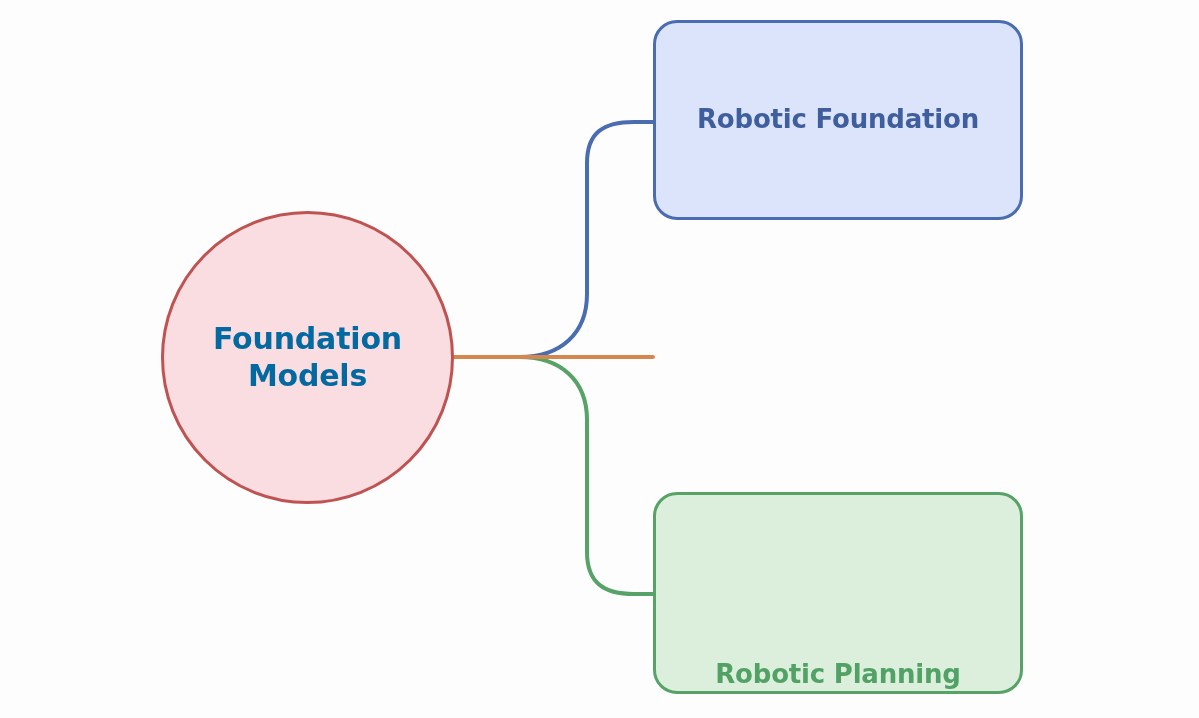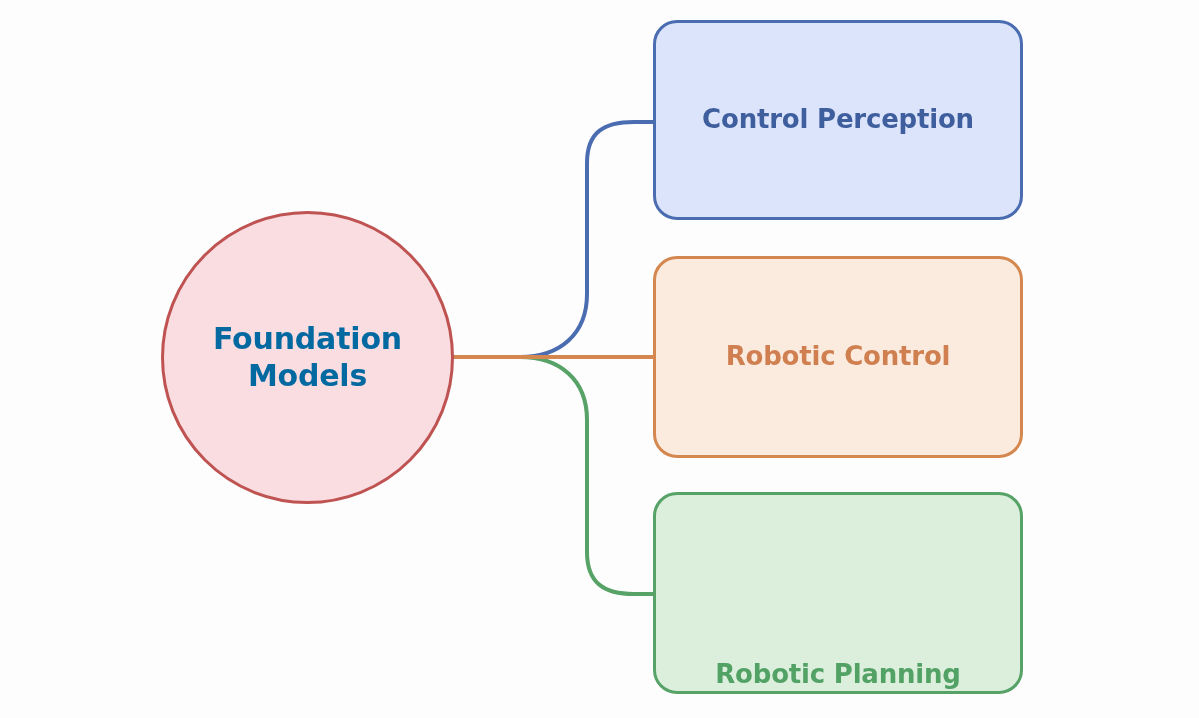--- a/index.html
+++ b/index.html
@@ -113,24 +113,21 @@
 
     <path d="M 455 357 L 653 357" stroke="#d4874f" stroke-width="4" fill="none" stroke-linecap="round"></path>
   </svg>
 
   <div class="node" id="node-root">
     <div class="node-label">Foundation
 Models</div>
   </div>
 
   <div class="node leaf" id="node-perception">
-    <div class="node-label">Control Perception</div>
+    <div class="node-label">Robotic Foundation</div>
   </div>
 
-  <div class="node leaf" id="node-control">
-    <div class="node-label">Robotic Control</div>
-  </div>
 
   <div class="node leaf" id="node-planning">
     <div class="node-label">Robotic Planning</div>
   </div>
 
 </div>
 
 </body></html>

